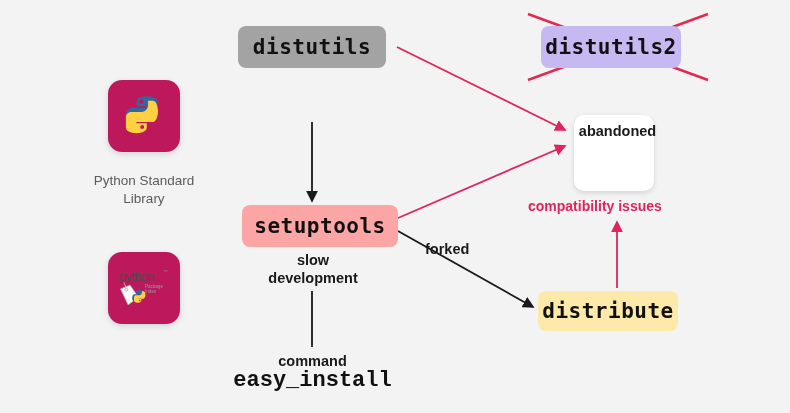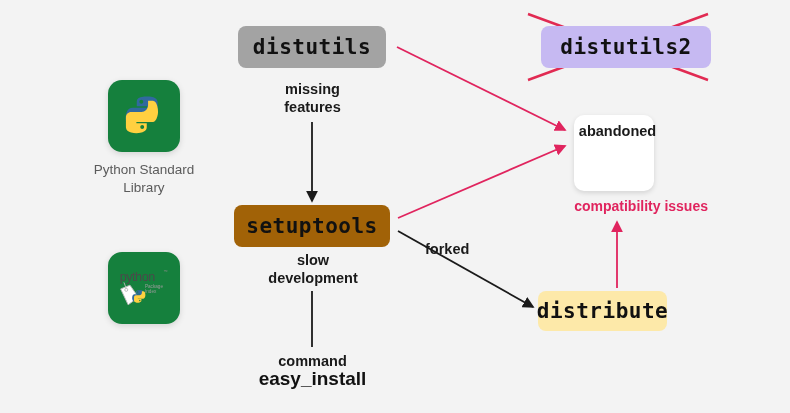--- a/index.html
+++ b/index.html
@@ -43,31 +43,31 @@
     color: #111111;
     box-sizing: border-box;
   }
   #node-distutils {
     left: 238px; top: 26px;
     width: 148px; height: 42px;
     background: #a3a3a3;
   }
   #node-distutils2 {
     left: 541px; top: 26px;
-    width: 170px; height: 42px;
+    width: 140px; height: 42px;
     background: #c6b9f2;
   }
   #node-setuptools {
-    left: 234px; top: 205px;
+    left: 242px; top: 205px;
     width: 156px; height: 42px;
-    background: #a16207;
+    background: #fca5a5;
   }
   #node-distribute {
     left: 538px; top: 291px;
-    width: 129px; height: 40px;
+    width: 140px; height: 40px;
     background: #fde9a9;
   }
   #node-blank {
     left: 574px; top: 115px;
     width: 80px; height: 76px;
     background: #ffffff;
     border-radius: 10px;
     box-shadow: 0 2px 5px rgba(0,0,0,0.13);
   }
 
@@ -95,57 +95,57 @@
     left: 425px; top: 240px; width: 120px;
     text-align: left;
   }
   #label-command {
     left: 240px; top: 352px; width: 145px; text-align: center;
   }
   #label-easy-install {
     position: absolute;
     left: 225px; top: 368px; width: 175px;
     text-align: center;
-    font-family: Liberation Sans, sans-serif;
+    font-family: Liberation Mono, monospace;
     font-weight: bold;
-    font-size: 19px;
+    font-size: 22px;
     color: #111111;
   }
   #label-compat {
     position: absolute;
     left: 528px; top: 198px; width: 180px;
-    text-align: right;
+    text-align: left;
     font-family: "Liberation Sans", sans-serif;
     font-size: 14px;
     font-weight: 700;
     color: #e0245e;
   }
 
   
   .logo-group {
     position: absolute;
     width: 160px;
     text-align: center;
   }
   #logo-group-stdlib { left: 64px; top: 80px; }
   #logo-group-external { left: 64px; top: 252px; }
 
   .logo-card {
     width: 72px; height: 72px;
     margin: 0 auto;
-    background: #15803d;
+    background: #be185d;
     border-radius: 14px;
     box-shadow: 0 2px 6px rgba(0,0,0,0.13);
     display: flex;
     align-items: center;
     justify-content: center;
     box-sizing: border-box;
   }
   .logo-caption {
-    margin-top: 9px;
+    margin-top: 20px;
     font-family: "Liberation Sans", sans-serif;
     font-size: 13.5px;
     font-weight: 400;
     color: #5b5b5b;
     line-height: 1.3;
     white-space: pre-line;
   }
 </style>
 </head>
 <body>
@@ -183,22 +183,20 @@
   <div id="node-distutils" class="node">distutils</div>
 
   <div id="node-distutils2" class="node">distutils2</div>
 
   <div id="node-setuptools" class="node">setuptools</div>
 
   <div id="node-distribute" class="node">distribute</div>
 
   <div id="node-blank" class="node"></div>
 
-  <div id="label-missing-features" class="caption">missing
-features</div>
 
   <div id="label-abandoned" class="caption">abandoned</div>
 
   <div id="label-forked" class="caption">forked</div>
 
   <div id="label-slow-development" class="caption">slow
 development</div>
 
   <div id="label-command" class="caption">command</div>
 

